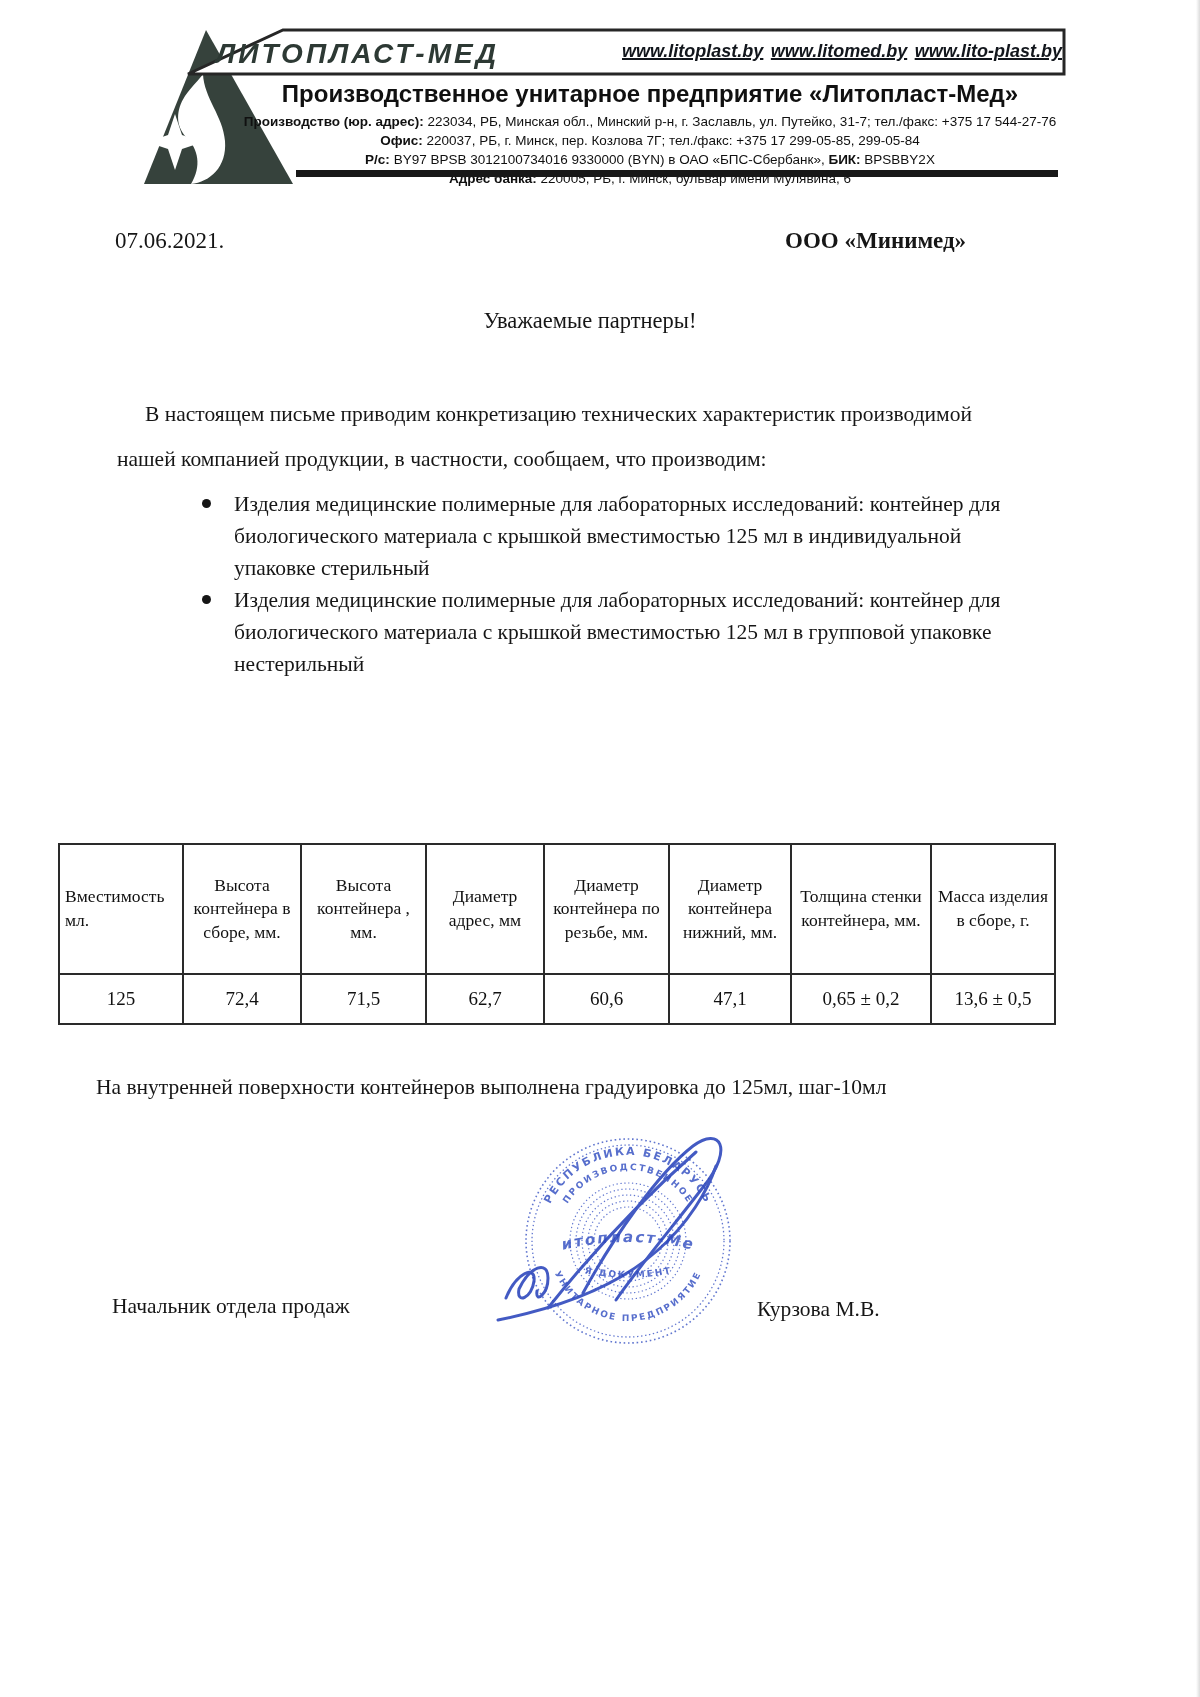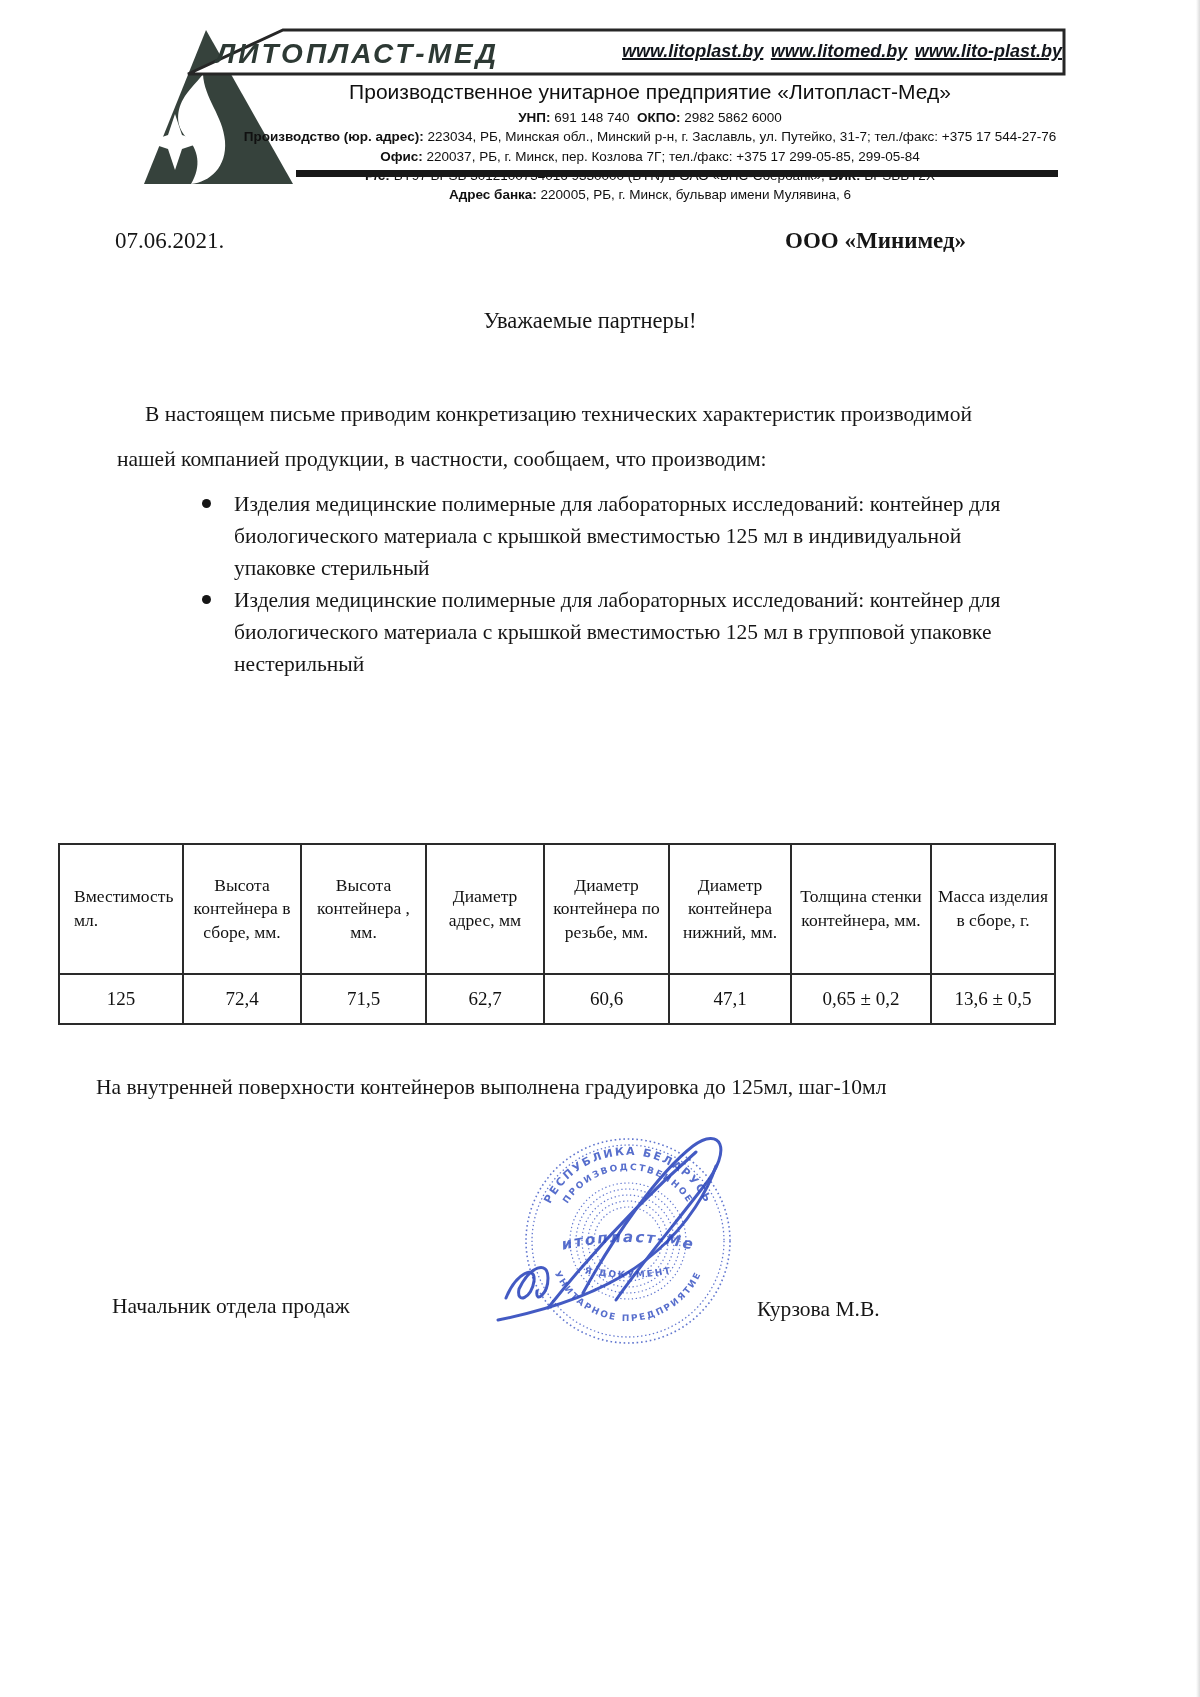--- a/index.html
+++ b/index.html
@@ -23,21 +23,21 @@
     display:flex; justify-content:space-between;
     font-family:"Liberation Sans","DejaVu Sans",sans-serif;
     font-weight:bold; font-size:18px; color:#12161c;
   }
   .websites span { text-decoration:underline; text-decoration-thickness:2px;font-style:italic; }
   .head-info {
     position:absolute; left:238px; top:79px; width:824px; text-align:center;
     font-family:"Liberation Sans","DejaVu Sans",sans-serif;
     font-size:13.5px; line-height:1.42; color:#101010;
   }
-  .head-info .company-full { font-size:21px; font-weight:normal; line-height:1.25; margin-bottom:3px; }
+  .head-info .company-full { font-size:24px; font-weight:bold; line-height:1.25; margin-bottom:3px; }
   .head-info b { font-weight:bold; }
   .head-rule { position:absolute; left:296px; top:170px; width:762px; height:7px; background:#181818; }
   .scan-edge { position:absolute; right:0; top:0; width:4px; height:100%;
     background:linear-gradient(to left, rgba(60,60,60,.18), rgba(60,60,60,0)); }
   
   .date   { position:absolute; left:115px; top:228px; font-size:23px; font-weight:normal; }
   .addressee { position:absolute; left:785px; top:228px; font-size:23px; font-weight:bold; }
   .salutation { position:absolute; left:0; top:308px; width:1180px; text-align:center; font-size:22.5px; }
   .intro {
     position:absolute; left:117px; top:392px; width:905px;
@@ -57,21 +57,21 @@
     position:absolute; left:58px; top:843px; width:996px;
     border-collapse:collapse; table-layout:fixed;
     font-size:17.5px; line-height:1.35; color:#111;
   }
   .spec-table th, .spec-table td {
     border:2px solid #2a2a2a; text-align:center; vertical-align:middle;
     font-weight:normal; padding:4px 3px; overflow:hidden;
   }
   .spec-table thead th { height:130px; }
   .spec-table tbody td { height:50px; font-size:19px; }
-  .spec-table th:first-child { text-align:left; padding-left:14px; }
+  .spec-table th:first-child { text-align:left; padding-left:5px; }
   .note {
     position:absolute; left:62px; top:1070px; width:968px;
     font-size:21.5px; line-height:34px; text-indent:34px;
   }
   
   .sig-role { position:absolute; left:112px; top:1294px; font-size:21.5px; }
   .sig-name { position:absolute; left:757px; top:1297px; font-size:21.5px; }
   .stamp-wrap { position:absolute; left:488px; top:1108px; width:290px; height:272px; }
   .stamp-wrap text {
     font-family:"DejaVu Sans","Liberation Sans",sans-serif;
@@ -94,26 +94,20 @@
   </svg>
   <div class="brand-name">ЛИТОПЛАСТ-МЕД</div>
   <div class="websites">
     <span>www.litoplast.by</span>
     <span>www.litomed.by</span>
     <span>www.lito-plast.by</span>
   </div>
 
   <div class="head-info">
     <div class="company-full">Производственное унитарное предприятие «Литопласт-Мед»</div>
-    <div>
-      <b>УНП:</b>
-      <span>691 148 740</span>&nbsp;
-      <b>ОКПО:</b>
-      <span>2982 5862 6000</span>
-    </div>
     <div>
       <b>Производство (юр. адрес):</b>
       <span>223034, РБ, Минская обл., Минский р-н, г. Заславль, ул. Путейко, 31-7; тел./факс: +375 17 544-27-76</span>
     </div>
     <div>
       <b>Офис:</b>
       <span>220037, РБ, г. Минск, пер. Козлова 7Г; тел./факс: +375 17 299-05-85, 299-05-84</span>
     </div>
     <div>
       <b>Р/с:</b>

